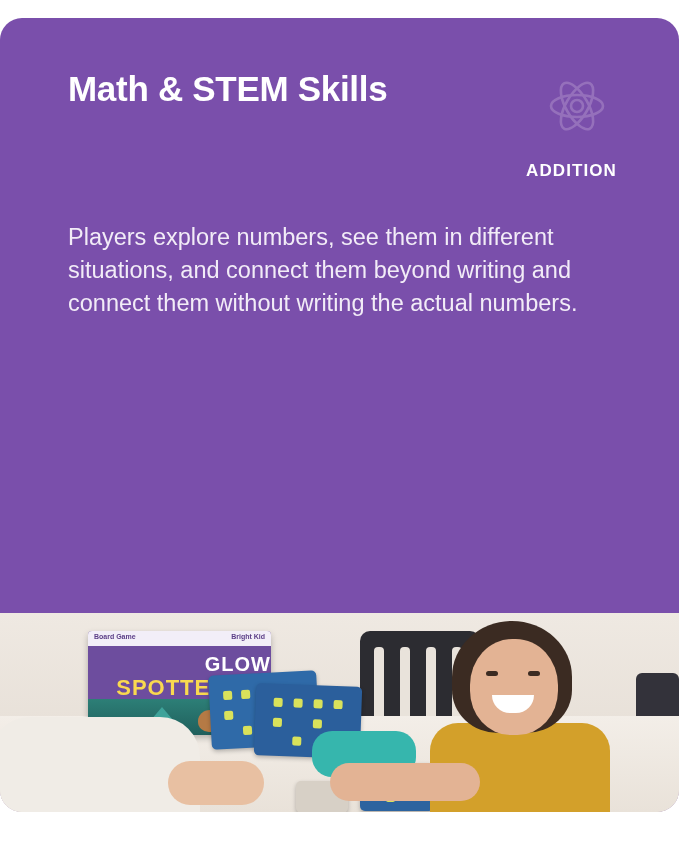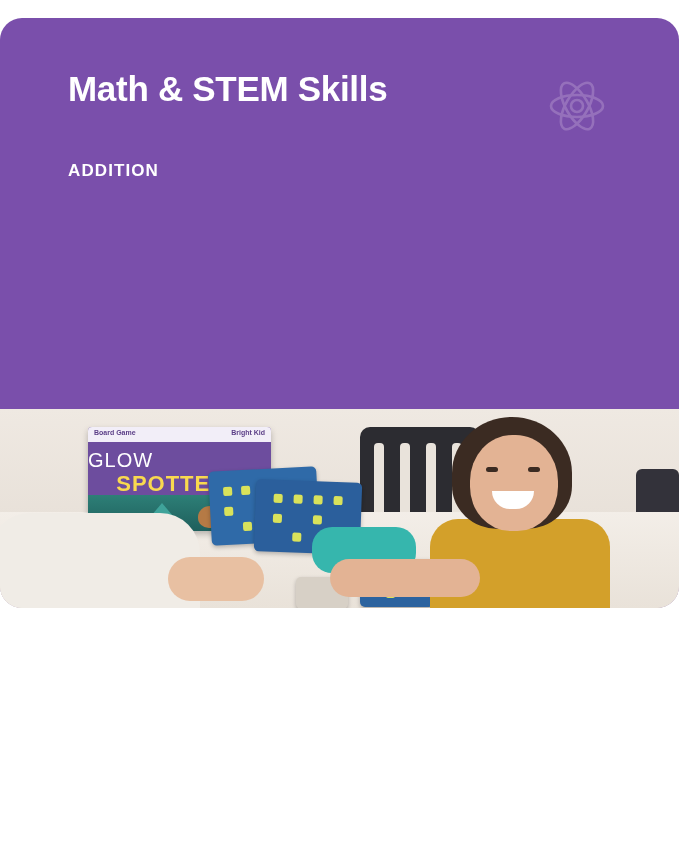--- a/index.html
+++ b/index.html
@@ -18,21 +18,21 @@
     width: 679px;
     height: 849px;
     box-sizing: border-box;
     padding: 18px 0 0 0;
     background: #ffffff;
   }
   .panel {
     position: relative;
     margin: 0 auto;
     width: 679px;
-    height: 590px;
+    height: 794px;
     background: #7a4fab;
     border-radius: 22px;
     overflow: hidden;
   }
   .panel-inner {
     padding: 52px 62px 0 68px;
     position: relative;
     height: 100%;
     box-sizing: border-box;
   }
@@ -50,20 +50,21 @@
     right: 70px;
     width: 64px;
     height: 64px;
     opacity: 0.45;
   }
   .section {
     margin-top: 40px;
   }
   .section.first {
     margin-top: 52px;
+    text-align: right;
   }
   .section-heading {
     color: #ffffff;
     font-size: 17px;
     font-weight: bold;
     letter-spacing: 1.1px;
     margin: 0 0 14px 0;
   }
   .section-body {
     color: #f2ecf7;
@@ -158,24 +159,24 @@
     right: 6px;
     font-size: 7px;
     color: #5b3e87;
     font-weight: bold;
   }
   .box-title1 {
     position: absolute;
     top: 22px;
     left: 0;
     width: 183px;
-    text-align: left;
+    text-align: right;
     color: #ffffff;
     font-size: 20px;
-    font-weight: normal;
+    font-weight: bold;
     letter-spacing: 1px;
   }
   .box-title2 {
     position: absolute;
     top: 44px;
     left: 0;
     width: 183px;
     text-align: center;
     color: #f9d94f;
     font-size: 22px;
@@ -327,20 +328,21 @@
             <ellipse cx="32" cy="32" rx="26" ry="11" transform="rotate(120 32 32)"></ellipse>
           </g>
         </svg>
       </span>
 
       <div class="section first">
         <h2 class="section-heading">ADDITION</h2>
       </div>
 
       <div class="section">
+        <p class="section-body">Players explore numbers, see them in different situations, and connect them beyond writing and connect them without writing the actual numbers.</p>
       </div>
 
     </div>
 
     <div class="photo">
       <div class="photo-bg"></div>
       <div class="wall"></div>
 
       <div class="chair">
         <div class="chair-slat" style="left:14px; top:16px; width:10px; height:82px; border-radius:4px;"></div>

